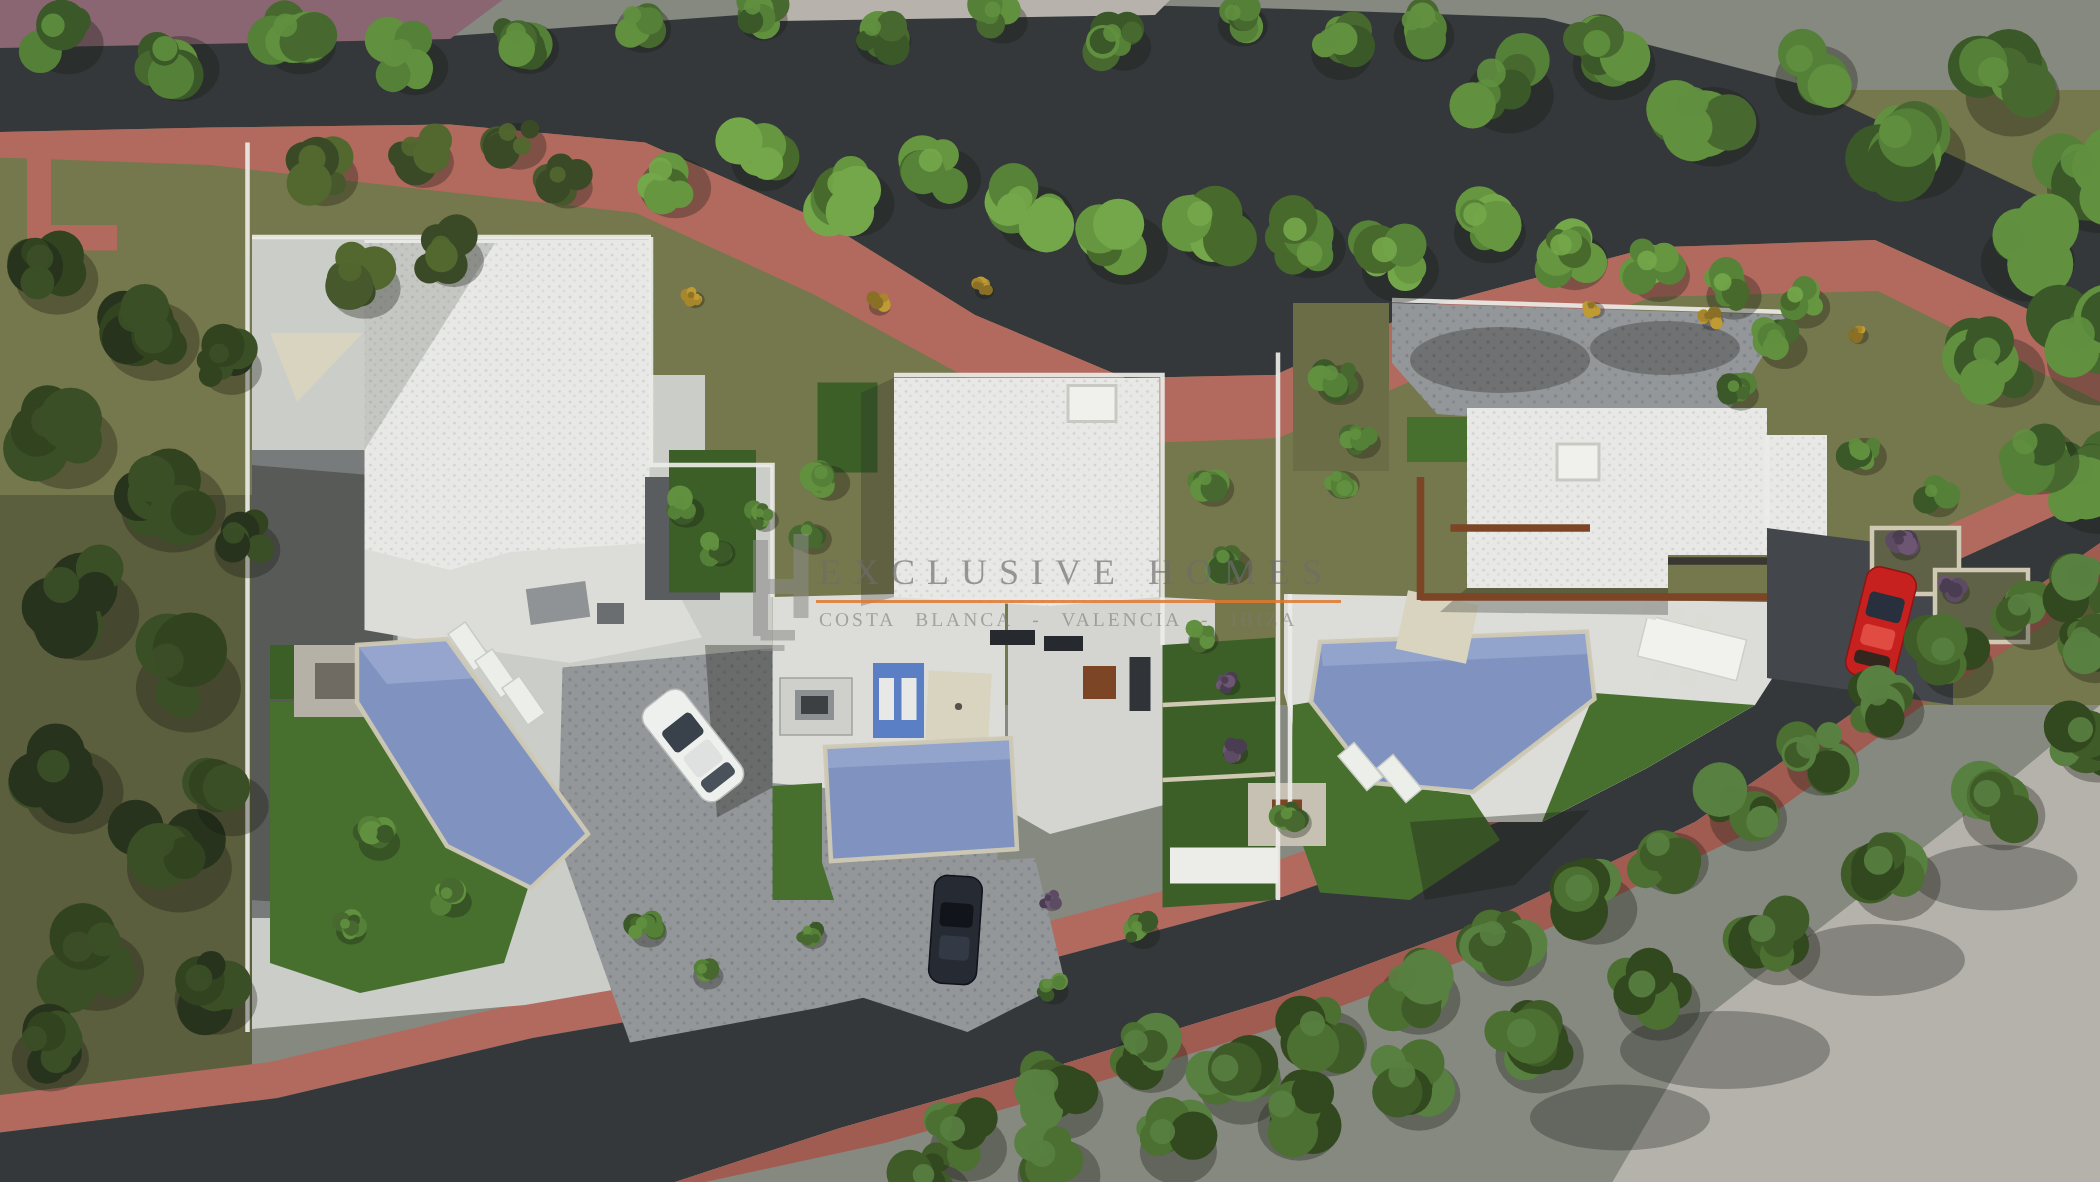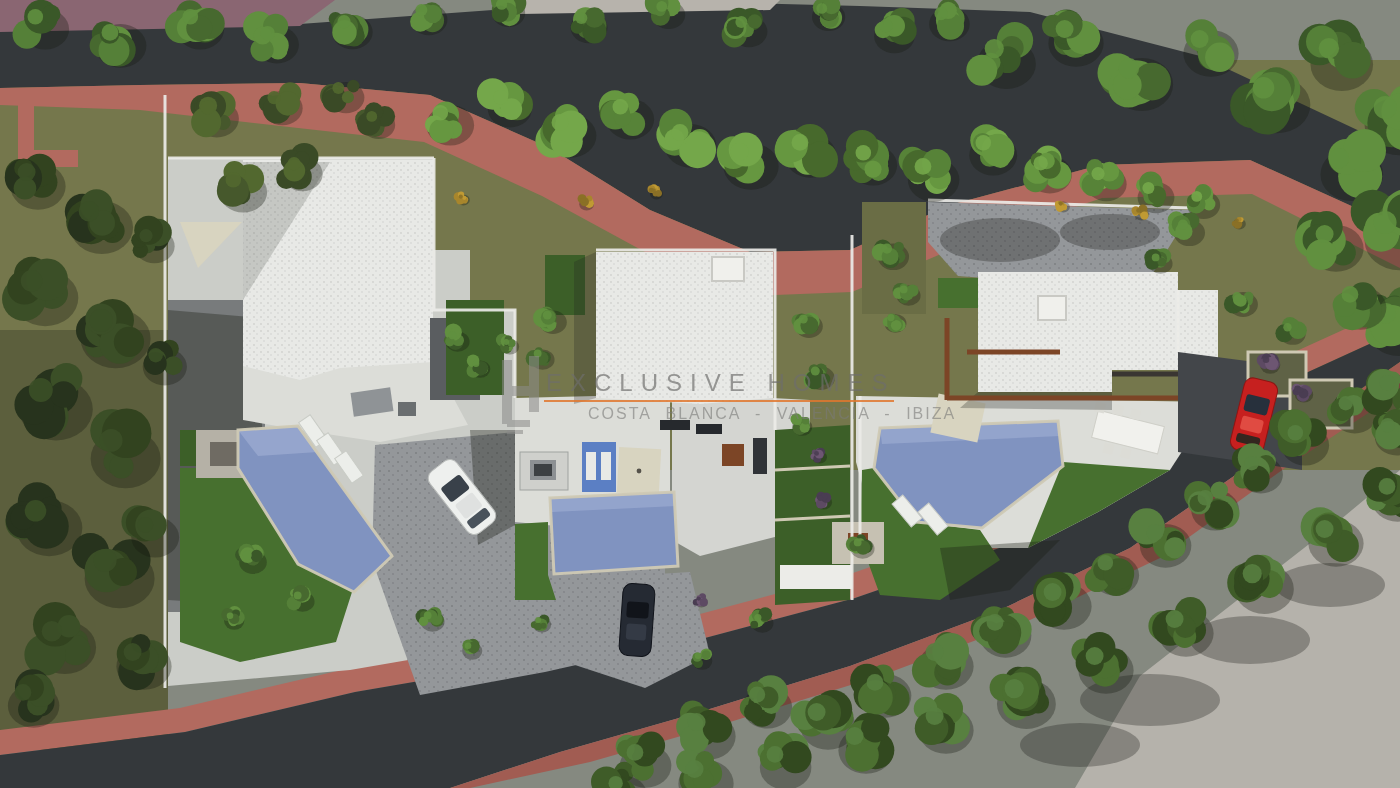--- a/index.html
+++ b/index.html
@@ -1,37 +1,37 @@
 <!DOCTYPE html>
 <html style="--asphalt: #34383b; --sidewalk: #b26a5f; --sidewalk2: #a15c52; --mauve: #8a6672; --olive: #75774c; --olive2: #5c5f3d; --plot: #cbcdc8; --terrace: #dcddd8; --roof: #e8e9e6; --cobble: #94979a; --pool: #8093c0; --pool2: #9aaad0; --pooltile: #5b7fc4; --coping: #cfc9b4; --lawn: #47702f; --lawn2: #3c5f28; --concrete: #b5b2ab; --wall: #ecece8; --rust: #7c4526; --sail: #d8d4c0; --carwhite: #eef0ee; --cardark: #252a33; --carred: #c6201f; --wmtitle: #6e6e6c; --wmsub: #7a7a78; --wmline: #e0772e; --wmlogo: #8b8b89;"><head>
 <meta charset="utf-8">
 <style>
   html,body{margin:0;padding:0;background:#1b1d1b;}
   .stage{position:relative;width:1400px;height:788px;overflow:hidden;
-         font-family:Liberation Sans, sans-serif;background:#858980;}
+         font-family:Liberation Serif, serif;background:#858980;}
   .stage svg{position:absolute;left:0;top:0;}
   
   .f-asphalt{fill:var(--asphalt)} .f-side{fill:var(--sidewalk)} .f-side2{fill:var(--sidewalk2)}
   .f-mauve{fill:var(--mauve)} .f-olive{fill:var(--olive)} .f-olive2{fill:var(--olive2)}
   .f-plot{fill:var(--plot)} .f-terr{fill:var(--terrace)} .f-roof{fill:var(--roof)}
   .f-cob{fill:var(--cobble)} .f-pool{fill:var(--pool)} .f-pool2{fill:var(--pool2)}
   .f-ptile{fill:var(--pooltile)} .f-lawn{fill:var(--lawn)} .f-lawn2{fill:var(--lawn2)}
   .f-conc{fill:var(--concrete)} .f-wall{fill:var(--wall)} .f-rust{fill:var(--rust)}
   .f-sail{fill:var(--sail)} .f-cw{fill:var(--carwhite)} .f-cd{fill:var(--cardark)} .f-cr{fill:var(--carred)}
   .st-wall{stroke:var(--wall);stroke-width:3;fill:none;opacity:.92}
   .st-cop{stroke:var(--coping);stroke-width:3;fill:none;opacity:.95}
   .shad{fill:rgba(25,28,20,0.35)}
   
   .wm{position:absolute;left:0;top:0;width:100%;height:100%;pointer-events:none;}
   .wm-title{position:absolute;left:546px;top:369px;font-size:24px;letter-spacing:8px;
             font-weight:400;color:var(--wmtitle);opacity:.68;white-space:nowrap;}
   .wm-line{position:absolute;left:544px;top:400px;width:350px;height:2px;
            background:var(--wmline);opacity:.85;}
-  .wm-sub{position:absolute;left:546px;top:405px;font-size:16px;letter-spacing:2px;
-          word-spacing:8px;color:var(--wmsub);opacity:.6;white-space:nowrap;margin-left:42px;}
+  .wm-sub{position:absolute;left:546px;top:405px;font-size:13px;letter-spacing:2px;
+          word-spacing:8px;color:var(--wmsub);opacity:.6;white-space:nowrap;}
   .wm-logo{position:absolute;left:502px;top:356px;width:40px;height:78px;opacity:.55;}
   .wm-logo span{position:absolute;background:var(--wmlogo);}
   .lg-a{left:0;top:4px;width:10px;height:64px}
   .lg-b{left:27px;top:0;width:10px;height:56px}
   .lg-c{left:8px;top:30px;width:21px;height:10px}
   .lg-d{left:5px;top:64px;width:23px;height:7px}
   .lg-e{left:5px;top:74px;width:16px;height:4px}
 </style>
 </head>
 <body>

